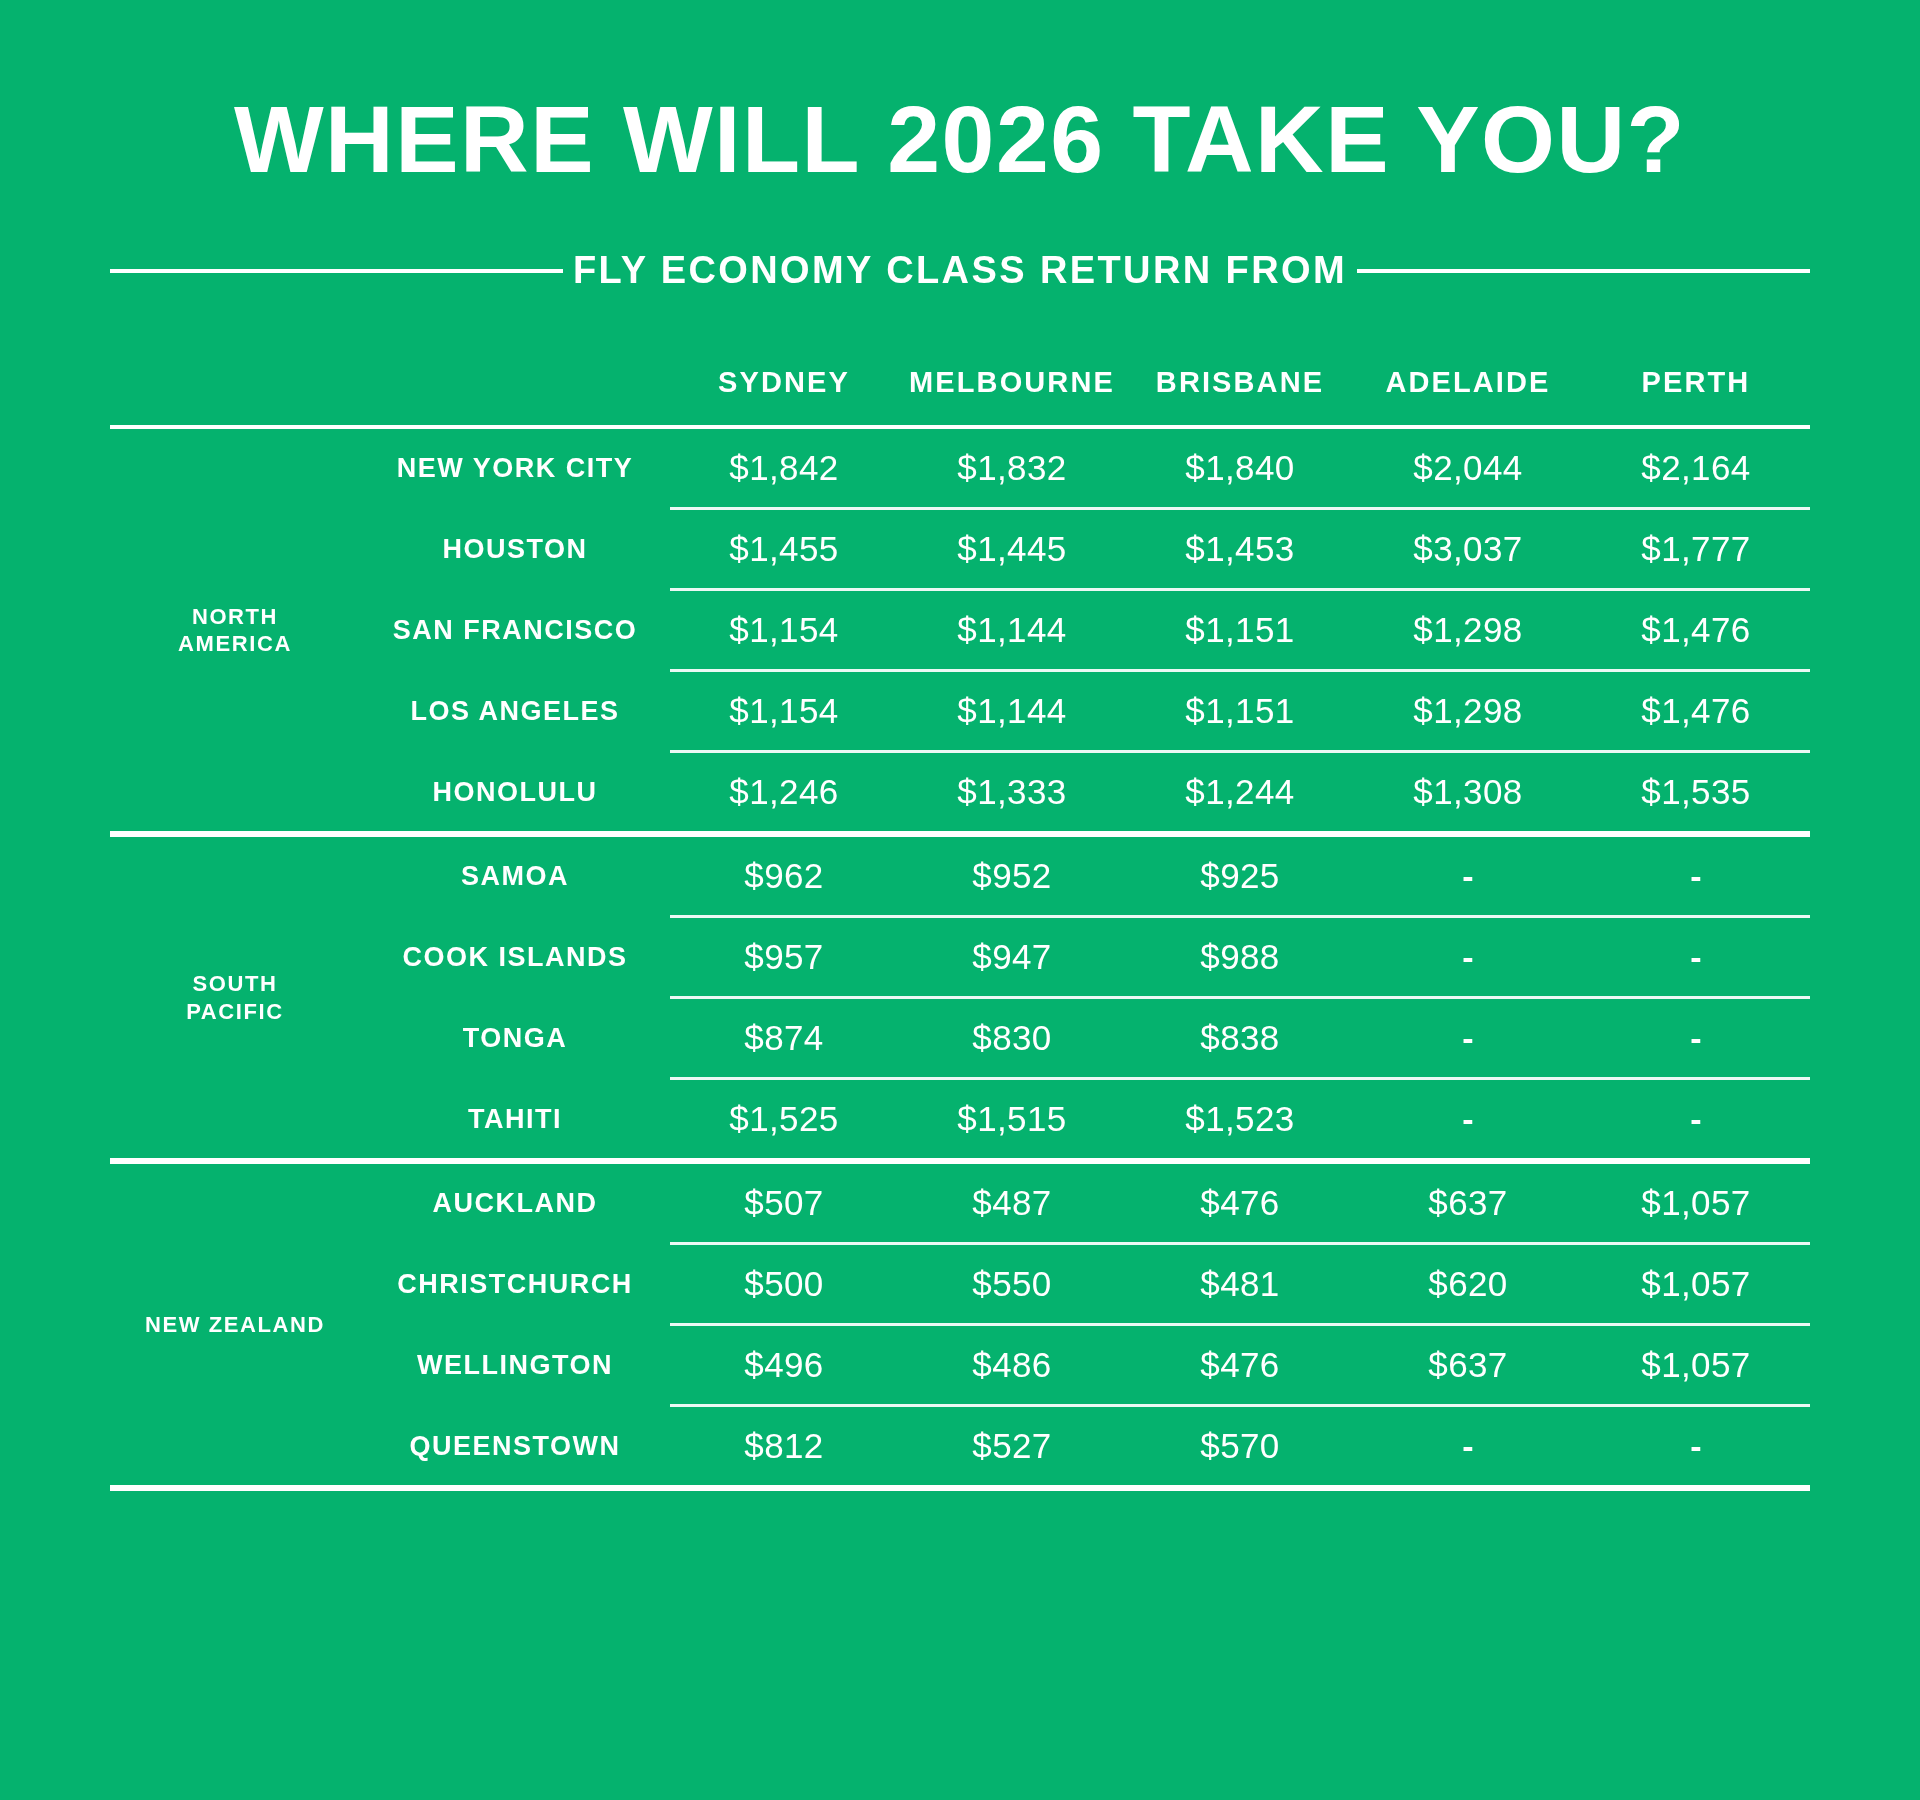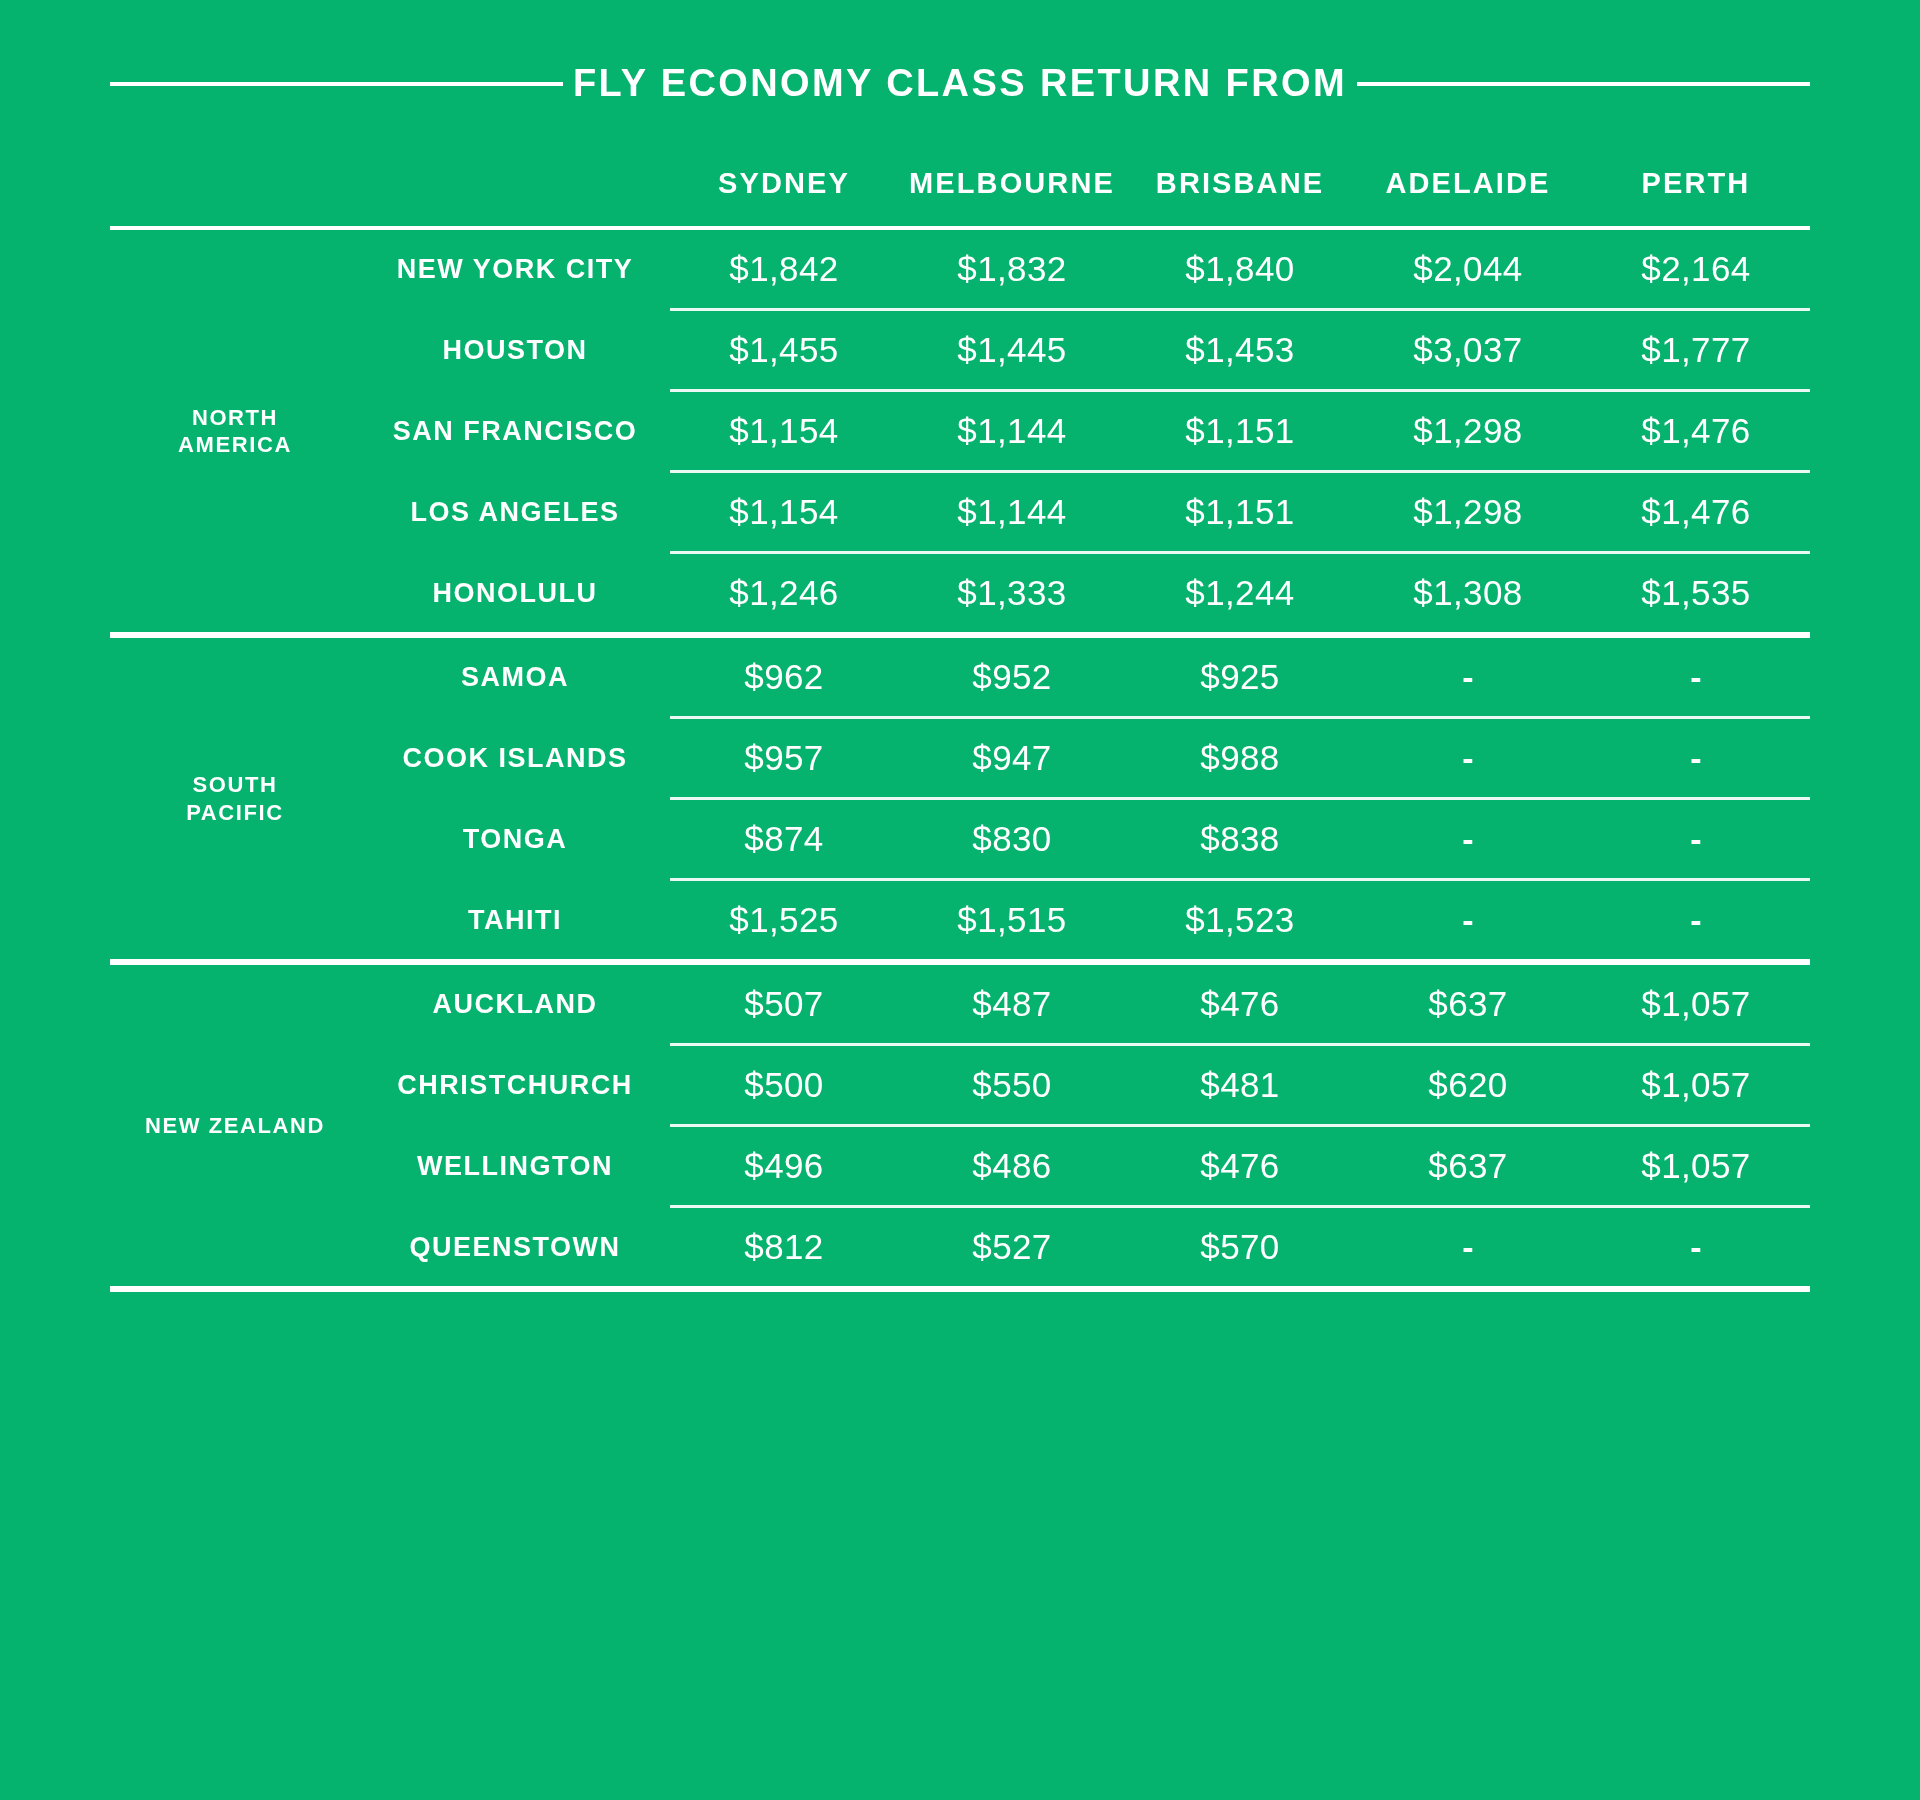--- a/index.html
+++ b/index.html
@@ -55,21 +55,21 @@
     font-weight: 600;
     letter-spacing: 2.4px;
     text-transform: uppercase;
     white-space: nowrap;
   }
 
   
   .table-wrap {
     position: relative;
     width: 1700px;
-    margin: 0 auto;
+    margin: 12px auto;
     padding-top: 62px;
   }
 
   table.fares {
     width: 100%;
     border-collapse: collapse;
     table-layout: fixed;
   }
 
   col.c-region { width: 250px; }
@@ -159,20 +159,21 @@
     line-height: 1.25;
     text-transform: uppercase;
     vertical-align: middle;
   }
 </style>
 </head>
 <body>
 
 <div class="poster">
 
+  <h1 class="title">WHERE WILL 2026 TAKE YOU?</h1>
 
   <div class="subtitle-row">
     <div class="subtitle-rule"></div>
     <div class="subtitle-text">FLY ECONOMY CLASS RETURN FROM</div>
     <div class="subtitle-rule"></div>
   </div>
 
   <div class="table-wrap">
     <table class="fares">
       <colgroup>

